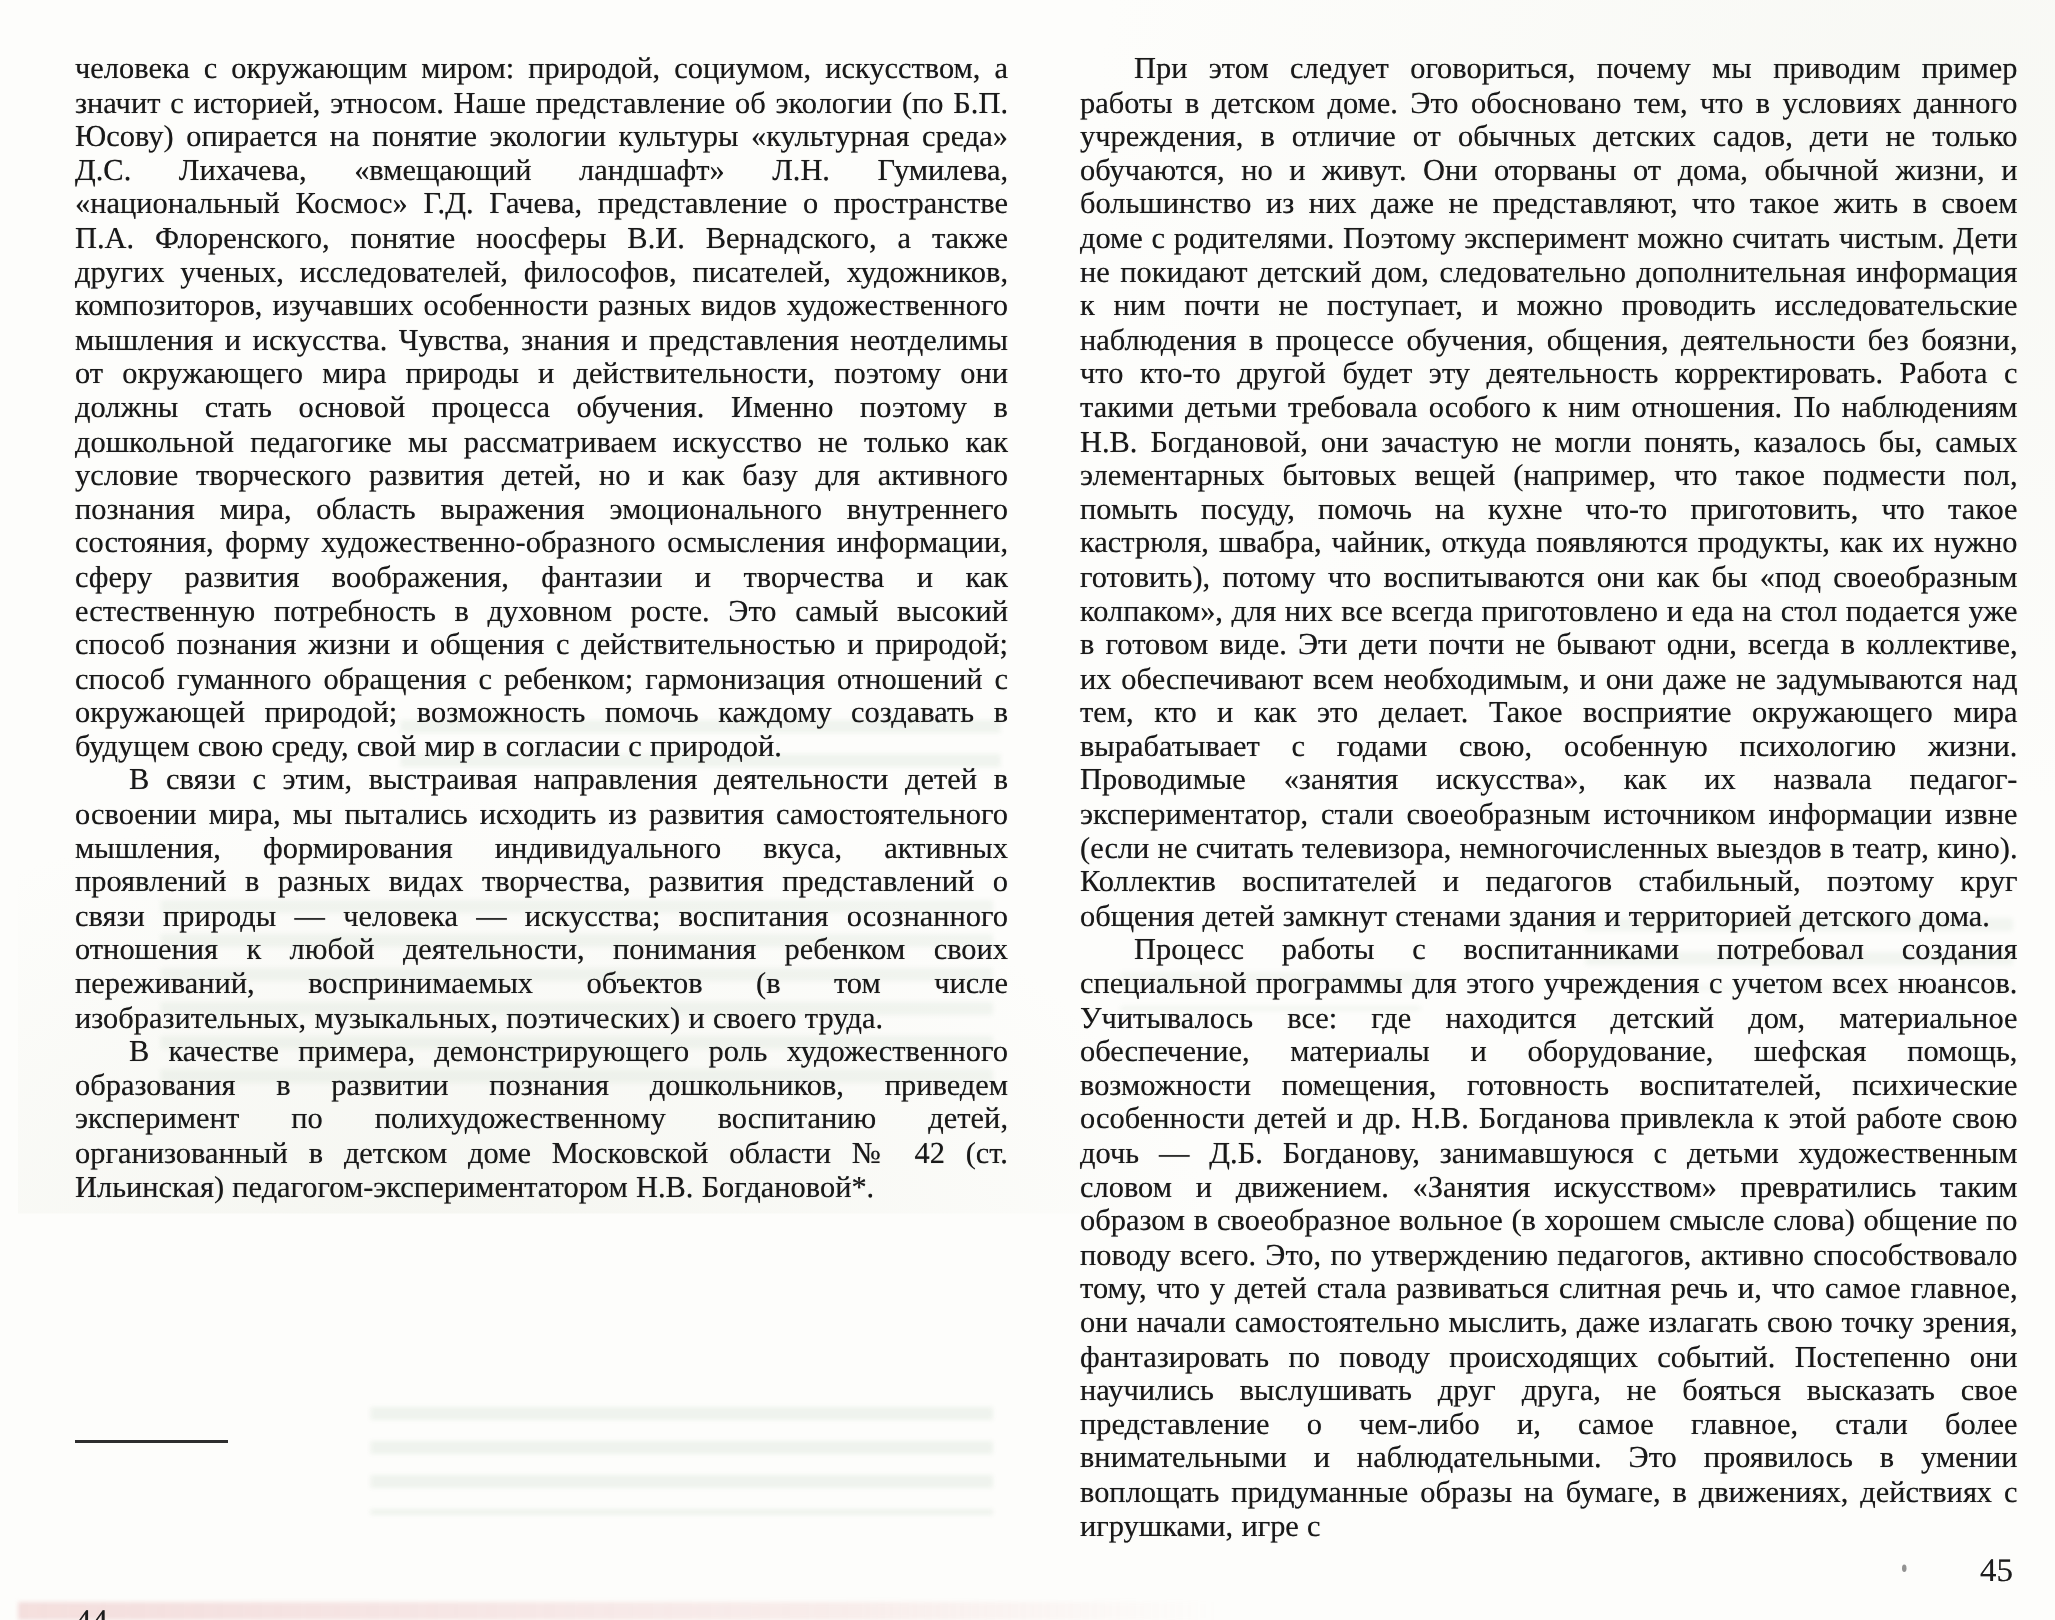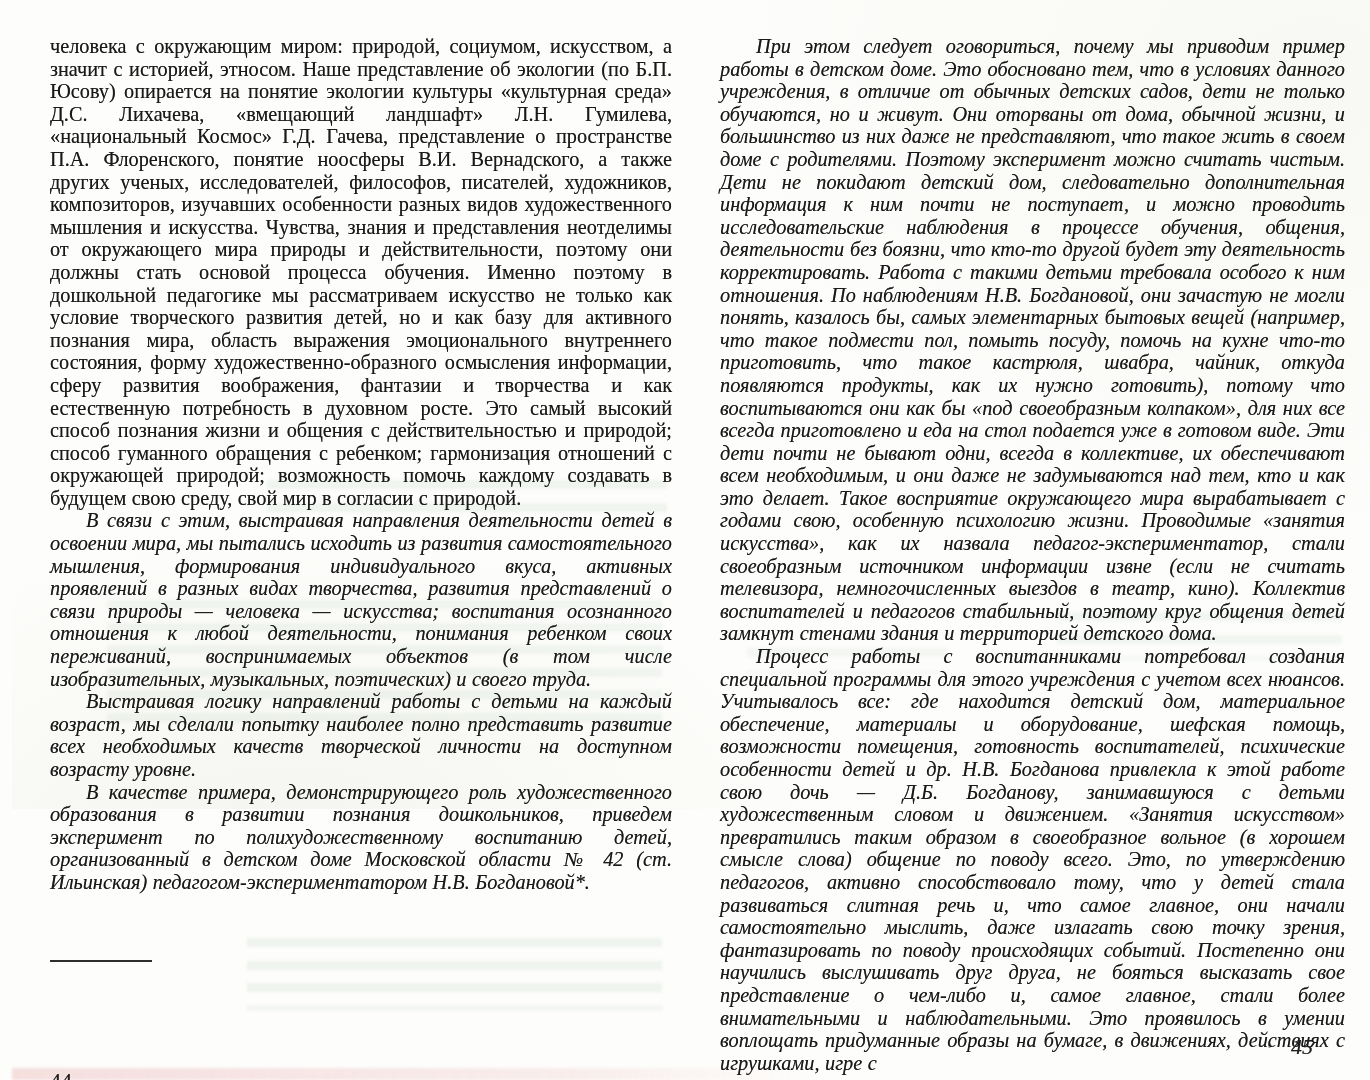--- a/index.html
+++ b/index.html
@@ -36,21 +36,21 @@
     padding-top: 35px;
     font-size: 20.3px;
     line-height: 22.6px;
     text-align: justify;
     hyphens: auto;
     -webkit-hyphens: auto;
     word-spacing: 0.02em;
     text-shadow: 0 0 0.45px rgba(20,20,20,0.6);
   }
   .para { margin: 0; }
-  .para.indent { text-indent: 36px; font-style: italic; }
+  .para.indent { text-indent: 36px; }
 
   .footnote-block {
     position: absolute;
     left: 0;
     top: 960px;
     width: 622px;
   }
   .footnote-rule {
     width: 102px;
     height: 0;
@@ -65,21 +65,21 @@
     text-shadow: 0 0 0.4px rgba(20,20,20,0.55);
   }
   .page-number {
     position: absolute;
     font-size: 22px;
     color: #1d1d1d;
     text-shadow: 0 0 0.4px rgba(20,20,20,0.5);
     z-index: 3;
   }
   .page-number-left  { left: 38px;   top: 1068px; }
-  .page-number-right { left: 1279px; top: 1034px; font-style: italic; }
+  .page-number-right { left: 1308px; top: 1034px; }
 
   
   .ghost {
     position: absolute;
     z-index: 1;
     background: repeating-linear-gradient(
       to bottom,
       rgba(138, 172, 140, 0.16) 0px, rgba(138, 172, 140, 0.16) 9px,
       rgba(0,0,0,0) 9px, rgba(0,0,0,0) 22.6px
     );
@@ -120,21 +120,20 @@
   <div class="ghost ghost-3"></div>
   <div class="ghost ghost-4"></div>
   <div class="ghost ghost-5"></div>
   <div class="ghost-bottom-strip"></div>
   <div class="speck"></div>
 
   <div class="page page-left">
     <div class="text-block">
         <p class="para" lang="ru">человека с окружающим миром: природой, социумом, искусством, а значит с историей, этносом. Наше представление об экологии (по Б.П. Юсову) опирается на понятие экологии культуры «культурная среда» Д.С. Лихачева, «вмещающий ландшафт» Л.Н. Гумилева, «национальный Космос» Г.Д. Гачева, представление о пространстве П.А. Флоренского, понятие ноосферы В.И. Вернадского, а также других ученых, исследователей, философов, писателей, художников, композиторов, изучавших особенности разных видов художественного мышления и искусства. Чувства, знания и представления неотделимы от окружающего мира природы и действительности, поэтому они должны стать основой процесса обучения. Именно поэтому в дошкольной педагогике мы рассматриваем искусство не только как условие творческого развития детей, но и как базу для активного познания мира, область выражения эмоционального внутреннего состояния, форму художественно-образного осмысления информации, сферу развития воображения, фантазии и творчества и как естественную потребность в духовном росте. Это самый высокий способ познания жизни и общения с действительностью и природой; способ гуманного обращения с ребенком; гармонизация отношений с окружающей природой; возможность помочь каждому создавать в будущем свою среду, свой мир в согласии с природой.</p>
         <p class="para indent" lang="ru">В связи с этим, выстраивая направления деятельности детей в освоении мира, мы пытались исходить из развития самостоятельного мышления, формирования индивидуального вкуса, активных проявлений в разных видах творчества, развития представлений о связи природы — человека — искусства; воспитания осознанного отношения к любой деятельности, понимания ребенком своих переживаний, воспринимаемых объектов (в том числе изобразительных, музыкальных, поэтических) и своего труда.</p>
-        <p class="para indent" lang="ru">Выстраивая логику направлений работы с детьми на каждый возраст, мы сделали попытку наиболее полно представить развитие всех необходимых качеств творческой личности на доступном возрасту уровне.</p>
         <p class="para indent" lang="ru">В качестве примера, демонстрирующего роль художественного образования в развитии познания дошкольников, приведем эксперимент по полихудожественному воспитанию детей, организованный в детском доме Московской области № 42 (ст. Ильинская) педагогом-экспериментатором Н.В. Богдановой*.</p>
       </div>
 
     <div class="footnote-block">
       <div class="footnote-rule"></div>
     </div>
   </div>
 
   <div class="page page-right">
     <div class="text-block">

